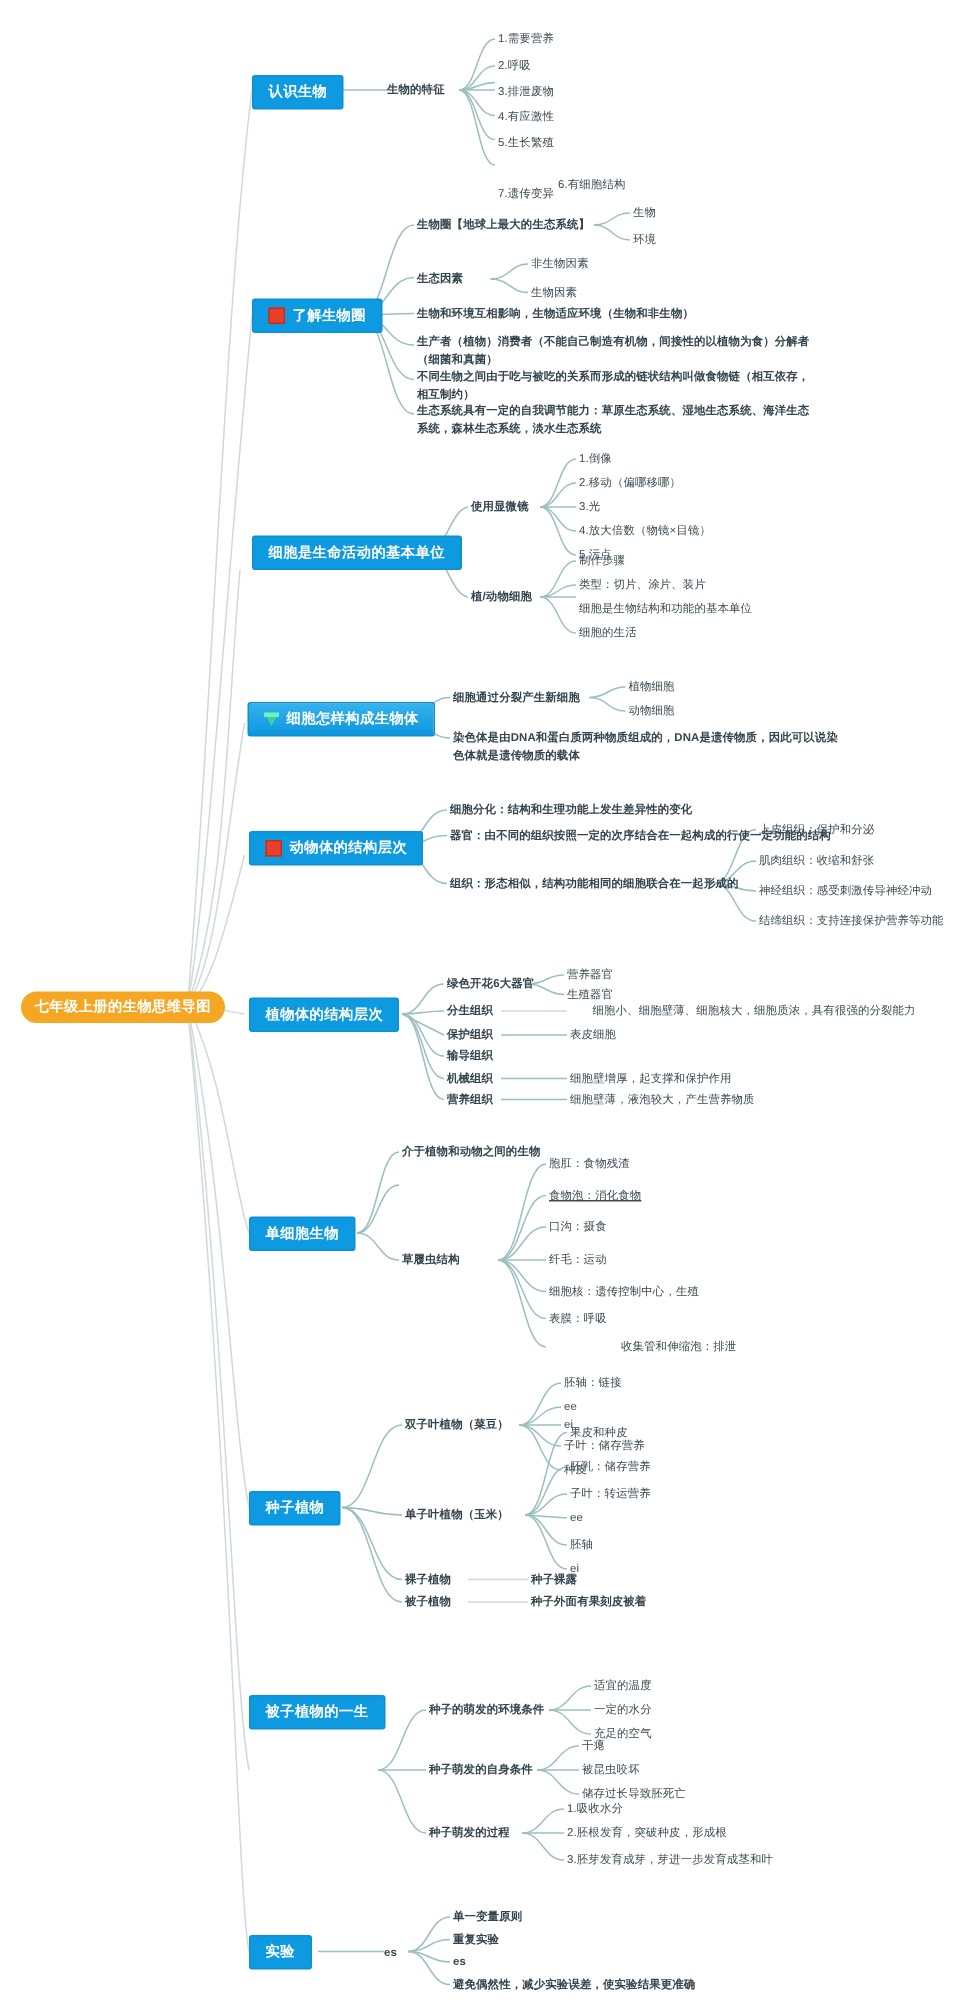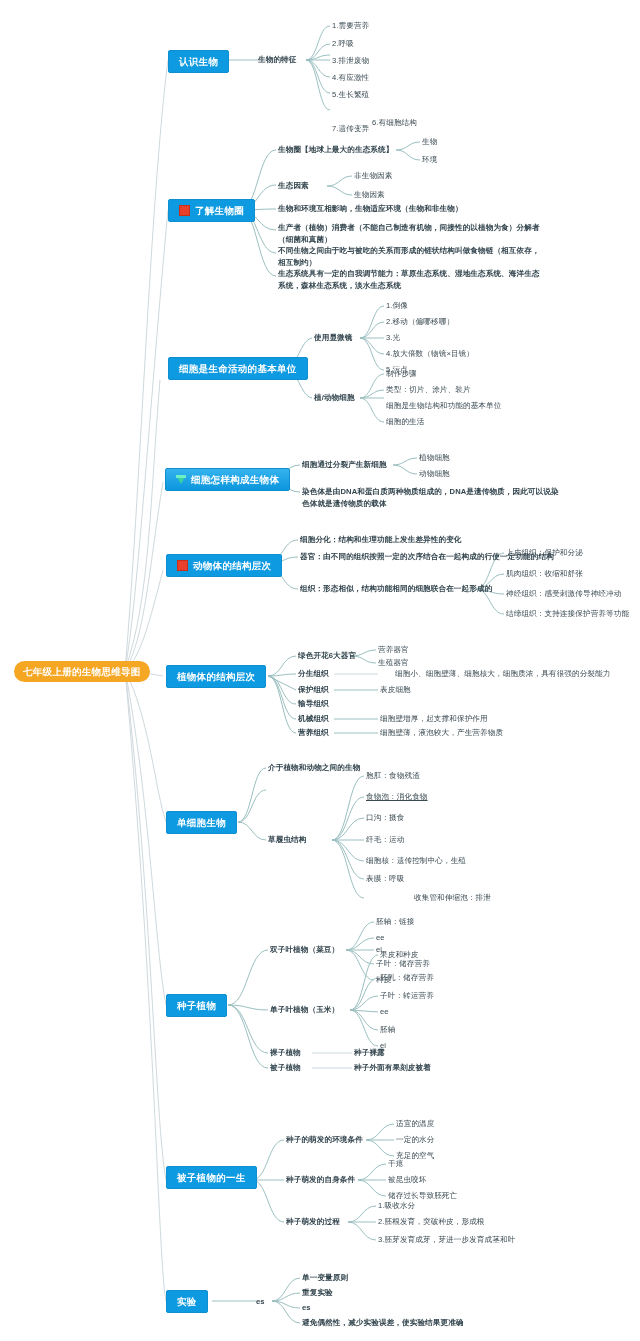--- a/index.html
+++ b/index.html
@@ -282,21 +282,21 @@
   <div class="node t" style="left:380px;top:972px;">胚乳：储存营养</div>
   <div class="node t" style="left:380px;top:990px;">子叶：转运营养</div>
   <div class="node t" style="left:380px;top:1006px;">ee</div>
   <div class="node t" style="left:380px;top:1024px;">胚轴</div>
   <div class="node t" style="left:380px;top:1040px;">ei</div>
   <div class="node t lvl2" style="left:270px;top:1047px;">裸子植物</div>
   <div class="node t lvl2" style="left:354px;top:1047px;">种子裸露</div>
   <div class="node t lvl2" style="left:270px;top:1062px;">被子植物</div>
   <div class="node t lvl2" style="left:354px;top:1062px;">种子外面有果刻皮被着</div>
 
-  <div class="node main" style="left:166px;top:1166px;justify-content:center;">
+  <div class="node main" style="left:166px;top:1130px;justify-content:center;">
     <span>被子植物的一生</span>
   </div>
   <div class="node t lvl2" style="left:286px;top:1134px;">种子的萌发的环境条件</div>
   <div class="node t" style="left:396px;top:1118px;">适宜的温度</div>
   <div class="node t" style="left:396px;top:1134px;">一定的水分</div>
   <div class="node t" style="left:396px;top:1150px;">充足的空气</div>
   <div class="node t lvl2" style="left:286px;top:1174px;">种子萌发的自身条件</div>
   <div class="node t" style="left:388px;top:1158px;">干瘪</div>
   <div class="node t" style="left:388px;top:1174px;">被昆虫咬坏</div>
   <div class="node t" style="left:388px;top:1190px;">储存过长导致胚死亡</div>

